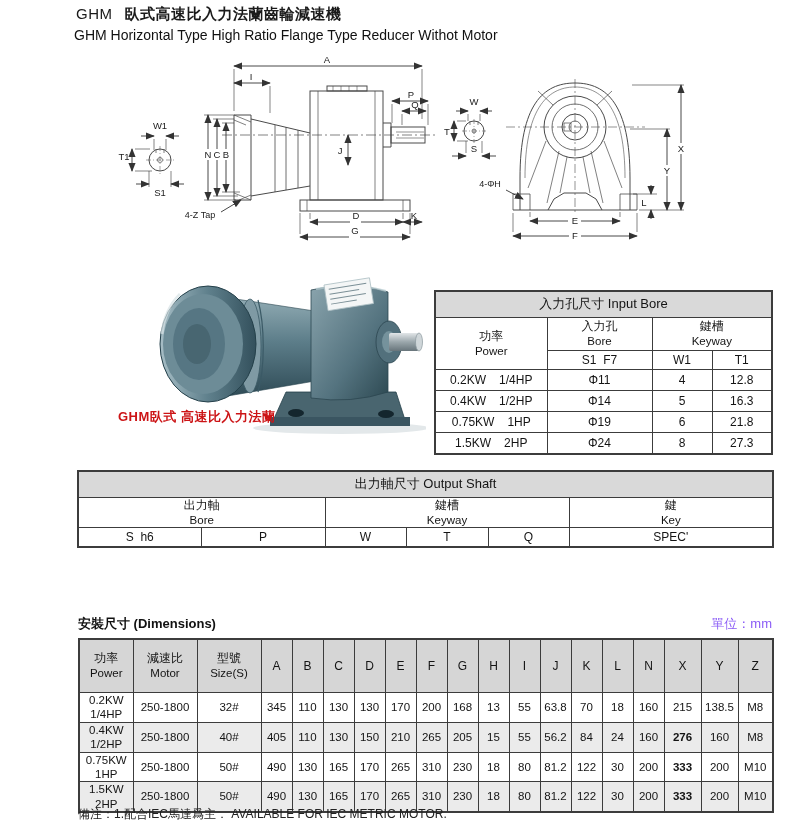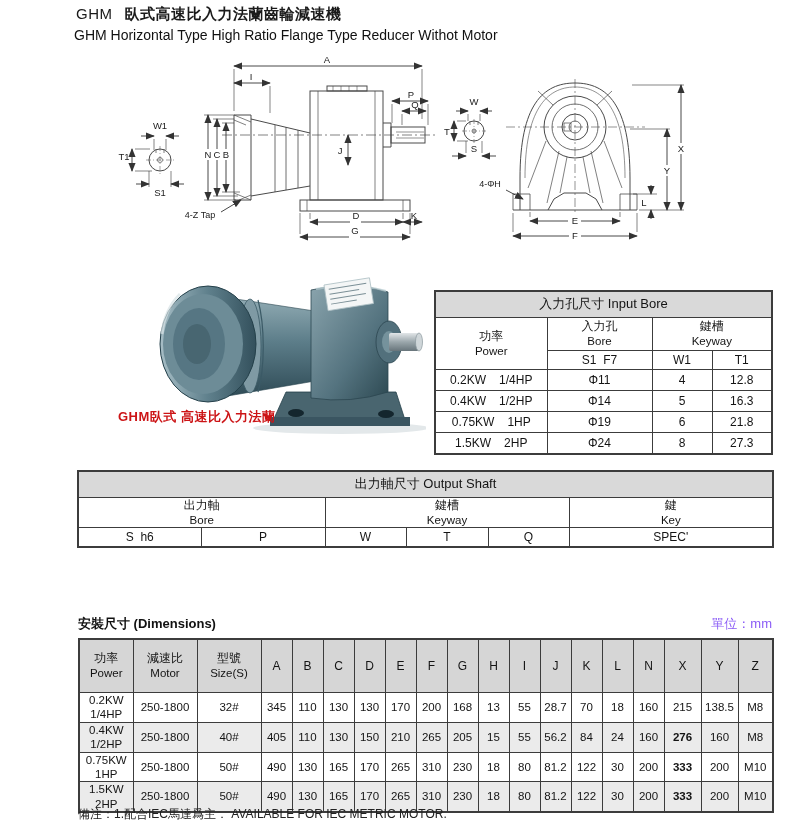--- a/index.html
+++ b/index.html
@@ -435,21 +435,21 @@
     <td>32#</td>
     <td>345</td>
     <td>110</td>
     <td>130</td>
     <td>130</td>
     <td>170</td>
     <td>200</td>
     <td>168</td>
     <td>13</td>
     <td>55</td>
-    <td>28.7</td>
+    <td>63.8</td>
     <td>70</td>
     <td>18</td>
     <td>160</td>
     <td>215</td>
     <td>138.5</td>
     <td>M8</td>
   </tr>
   <tr class="r-d shade">
     <td>
           <div>0.4KW</div>

